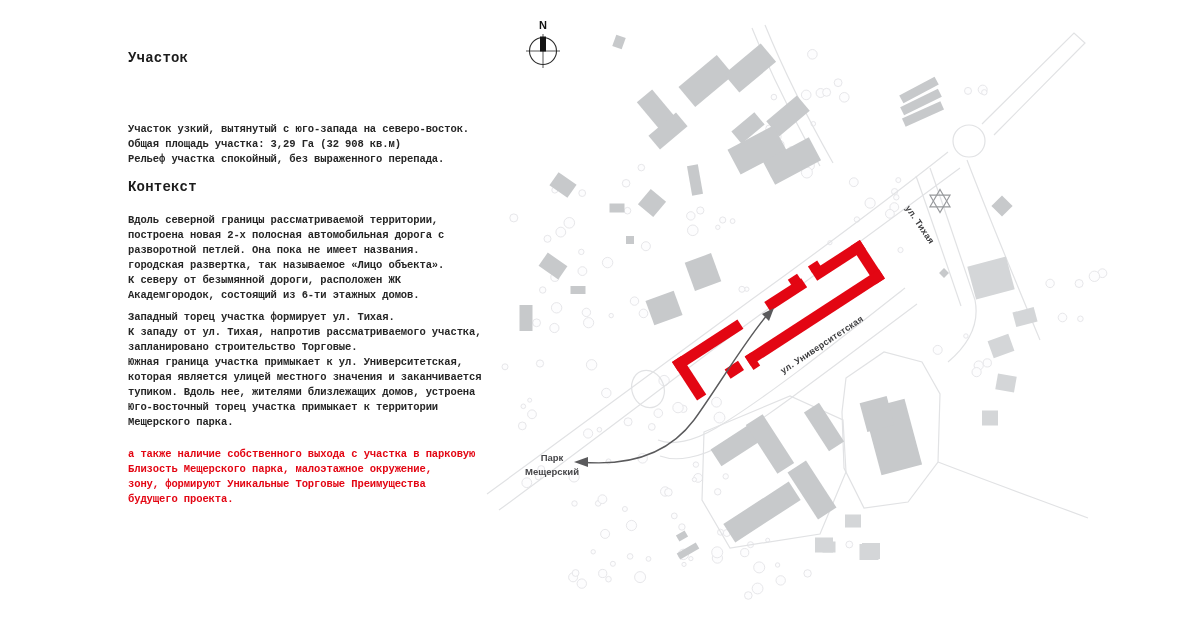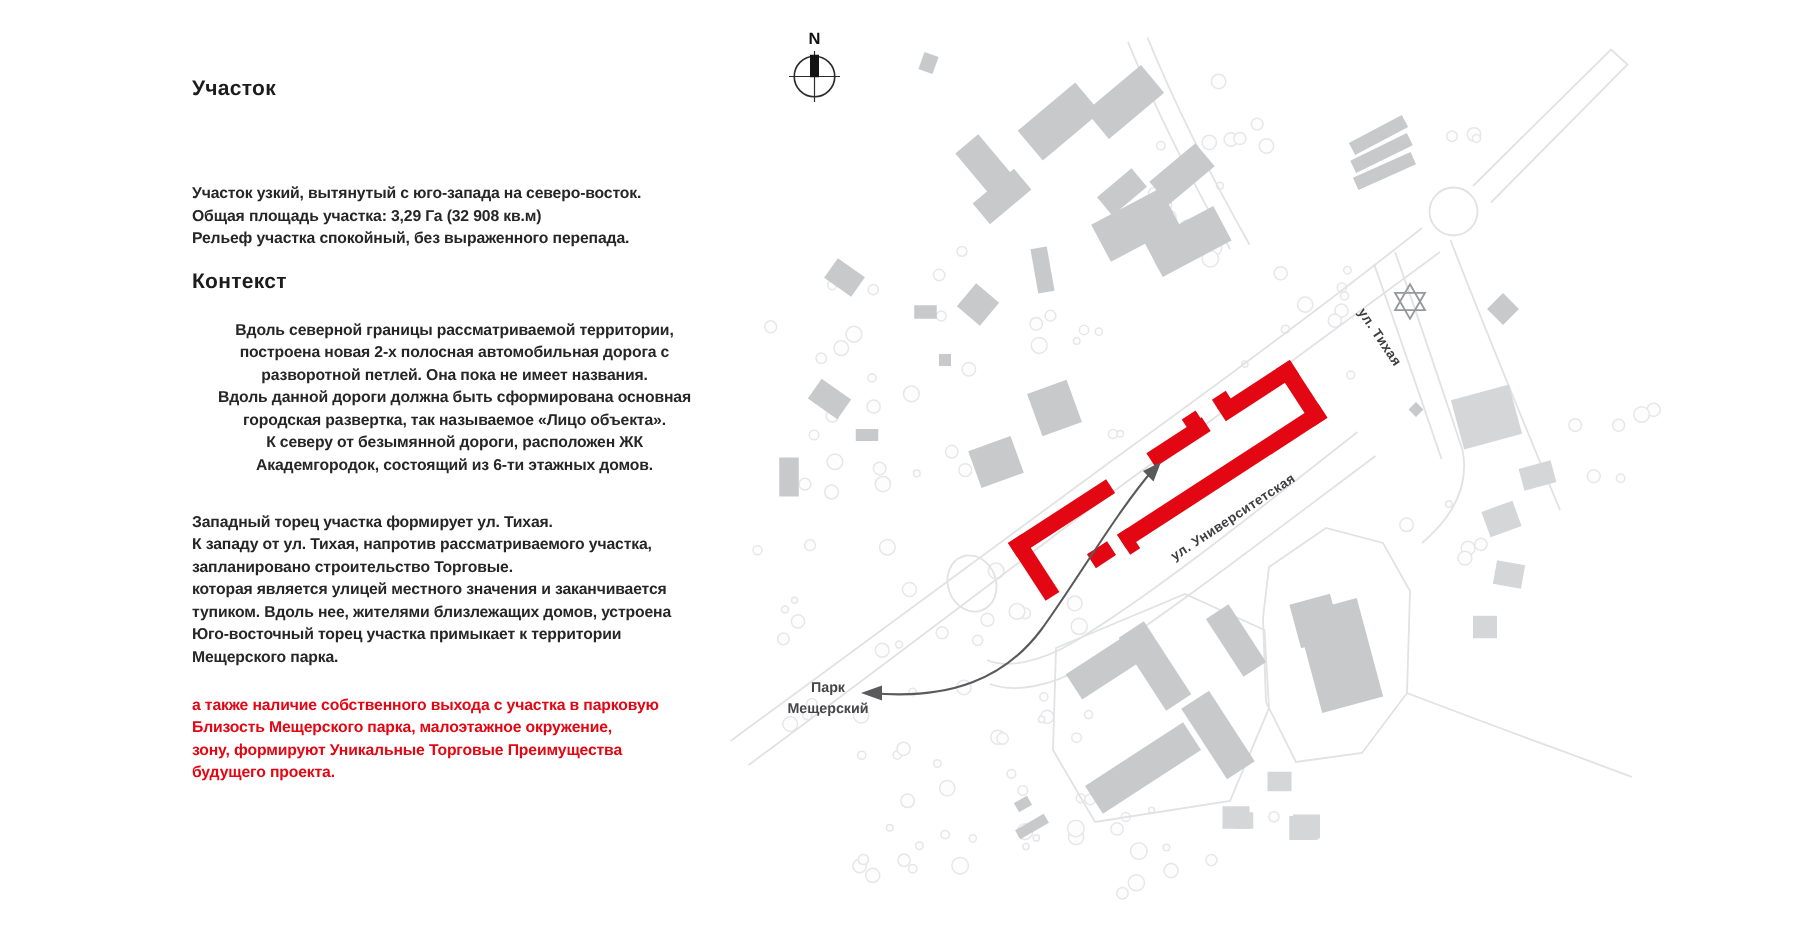--- a/index.html
+++ b/index.html
@@ -1,25 +1,25 @@
 <!DOCTYPE html>
 <html><head>
 <meta charset="utf-8">
 <style>
   html,body{margin:0;padding:0;background:#fff;}
   .page{position:relative;width:1200px;height:633px;background:#ffffff;overflow:hidden;
         font-family:"Liberation Sans",sans-serif;}
-  .text-col{position:absolute;left:128px;top:50px;width:350px;color:#262626;}
+  .text-col{position:absolute;left:128px;top:50px;width:350px;color:#262626;font-family:Liberation Mono, monospace;}
   .heading{font-size:14px;font-weight:bold;letter-spacing:.2px;margin:0;color:#1c1c1c;}
   .para{font-size:10.5px;font-weight:bold;line-height:15px;letter-spacing:-0.1px;white-space:nowrap;}
   .para div{height:15px;}
   .para1{margin-top:56px;}
   .heading2{margin-top:12px;}
-  .para2{margin-top:18px;text-align:center;}
-  .para3{margin-top:23px;}
+  .para2{margin-top:18px;}
+  .para3{margin-top:7px;}
   .usp{margin-top:17px;color:#e30613;}
   svg text{font-family:"Liberation Sans",sans-serif;}
   .street-label{font-size:9px;font-weight:bold;fill:#3e3e40;letter-spacing:.3px;}
   .park-label{font-size:9.5px;font-weight:bold;fill:#47474a;}
   .north-label{font-size:11px;font-weight:bold;fill:#111;}
 </style>
 </head>
 <body>
 
 <div class="page">
@@ -276,30 +276,30 @@
       <div>Общая площадь участка: 3,29 Га (32 908 кв.м)</div>
       <div>Рельеф участка спокойный, без выраженного перепада.</div>
     </div>
 
     <h2 class="heading heading2">Контекст</h2>
 
     <div class="para para2">
       <div>Вдоль северной границы рассматриваемой территории,</div>
       <div>построена новая 2-х полосная автомобильная дорога с</div>
       <div>разворотной петлей. Она пока не имеет названия.</div>
-      <div>Вдоль данной дороги должна быть сформирована основная</div>
       <div>городская развертка, так называемое «Лицо объекта».</div>
       <div>К северу от безымянной дороги, расположен ЖК</div>
       <div>Академгородок, состоящий из 6-ти этажных домов.</div>
     </div>
 
     <div class="para para3">
       <div>Западный торец участка формирует ул. Тихая.</div>
       <div>К западу от ул. Тихая, напротив рассматриваемого участка,</div>
       <div>запланировано строительство Торговые.</div>
+      <div>Южная граница участка примыкает к ул. Университетская,</div>
       <div>которая является улицей местного значения и заканчивается</div>
       <div>тупиком. Вдоль нее, жителями близлежащих домов, устроена</div>
       <div>Юго-восточный торец участка примыкает к территории</div>
       <div>Мещерского парка.</div>
     </div>
 
     <div class="para usp">
       <div>а также наличие собственного выхода с участка в парковую</div>
       <div>Близость Мещерского парка, малоэтажное окружение,</div>
       <div>зону, формируют Уникальные Торговые Преимущества</div>

